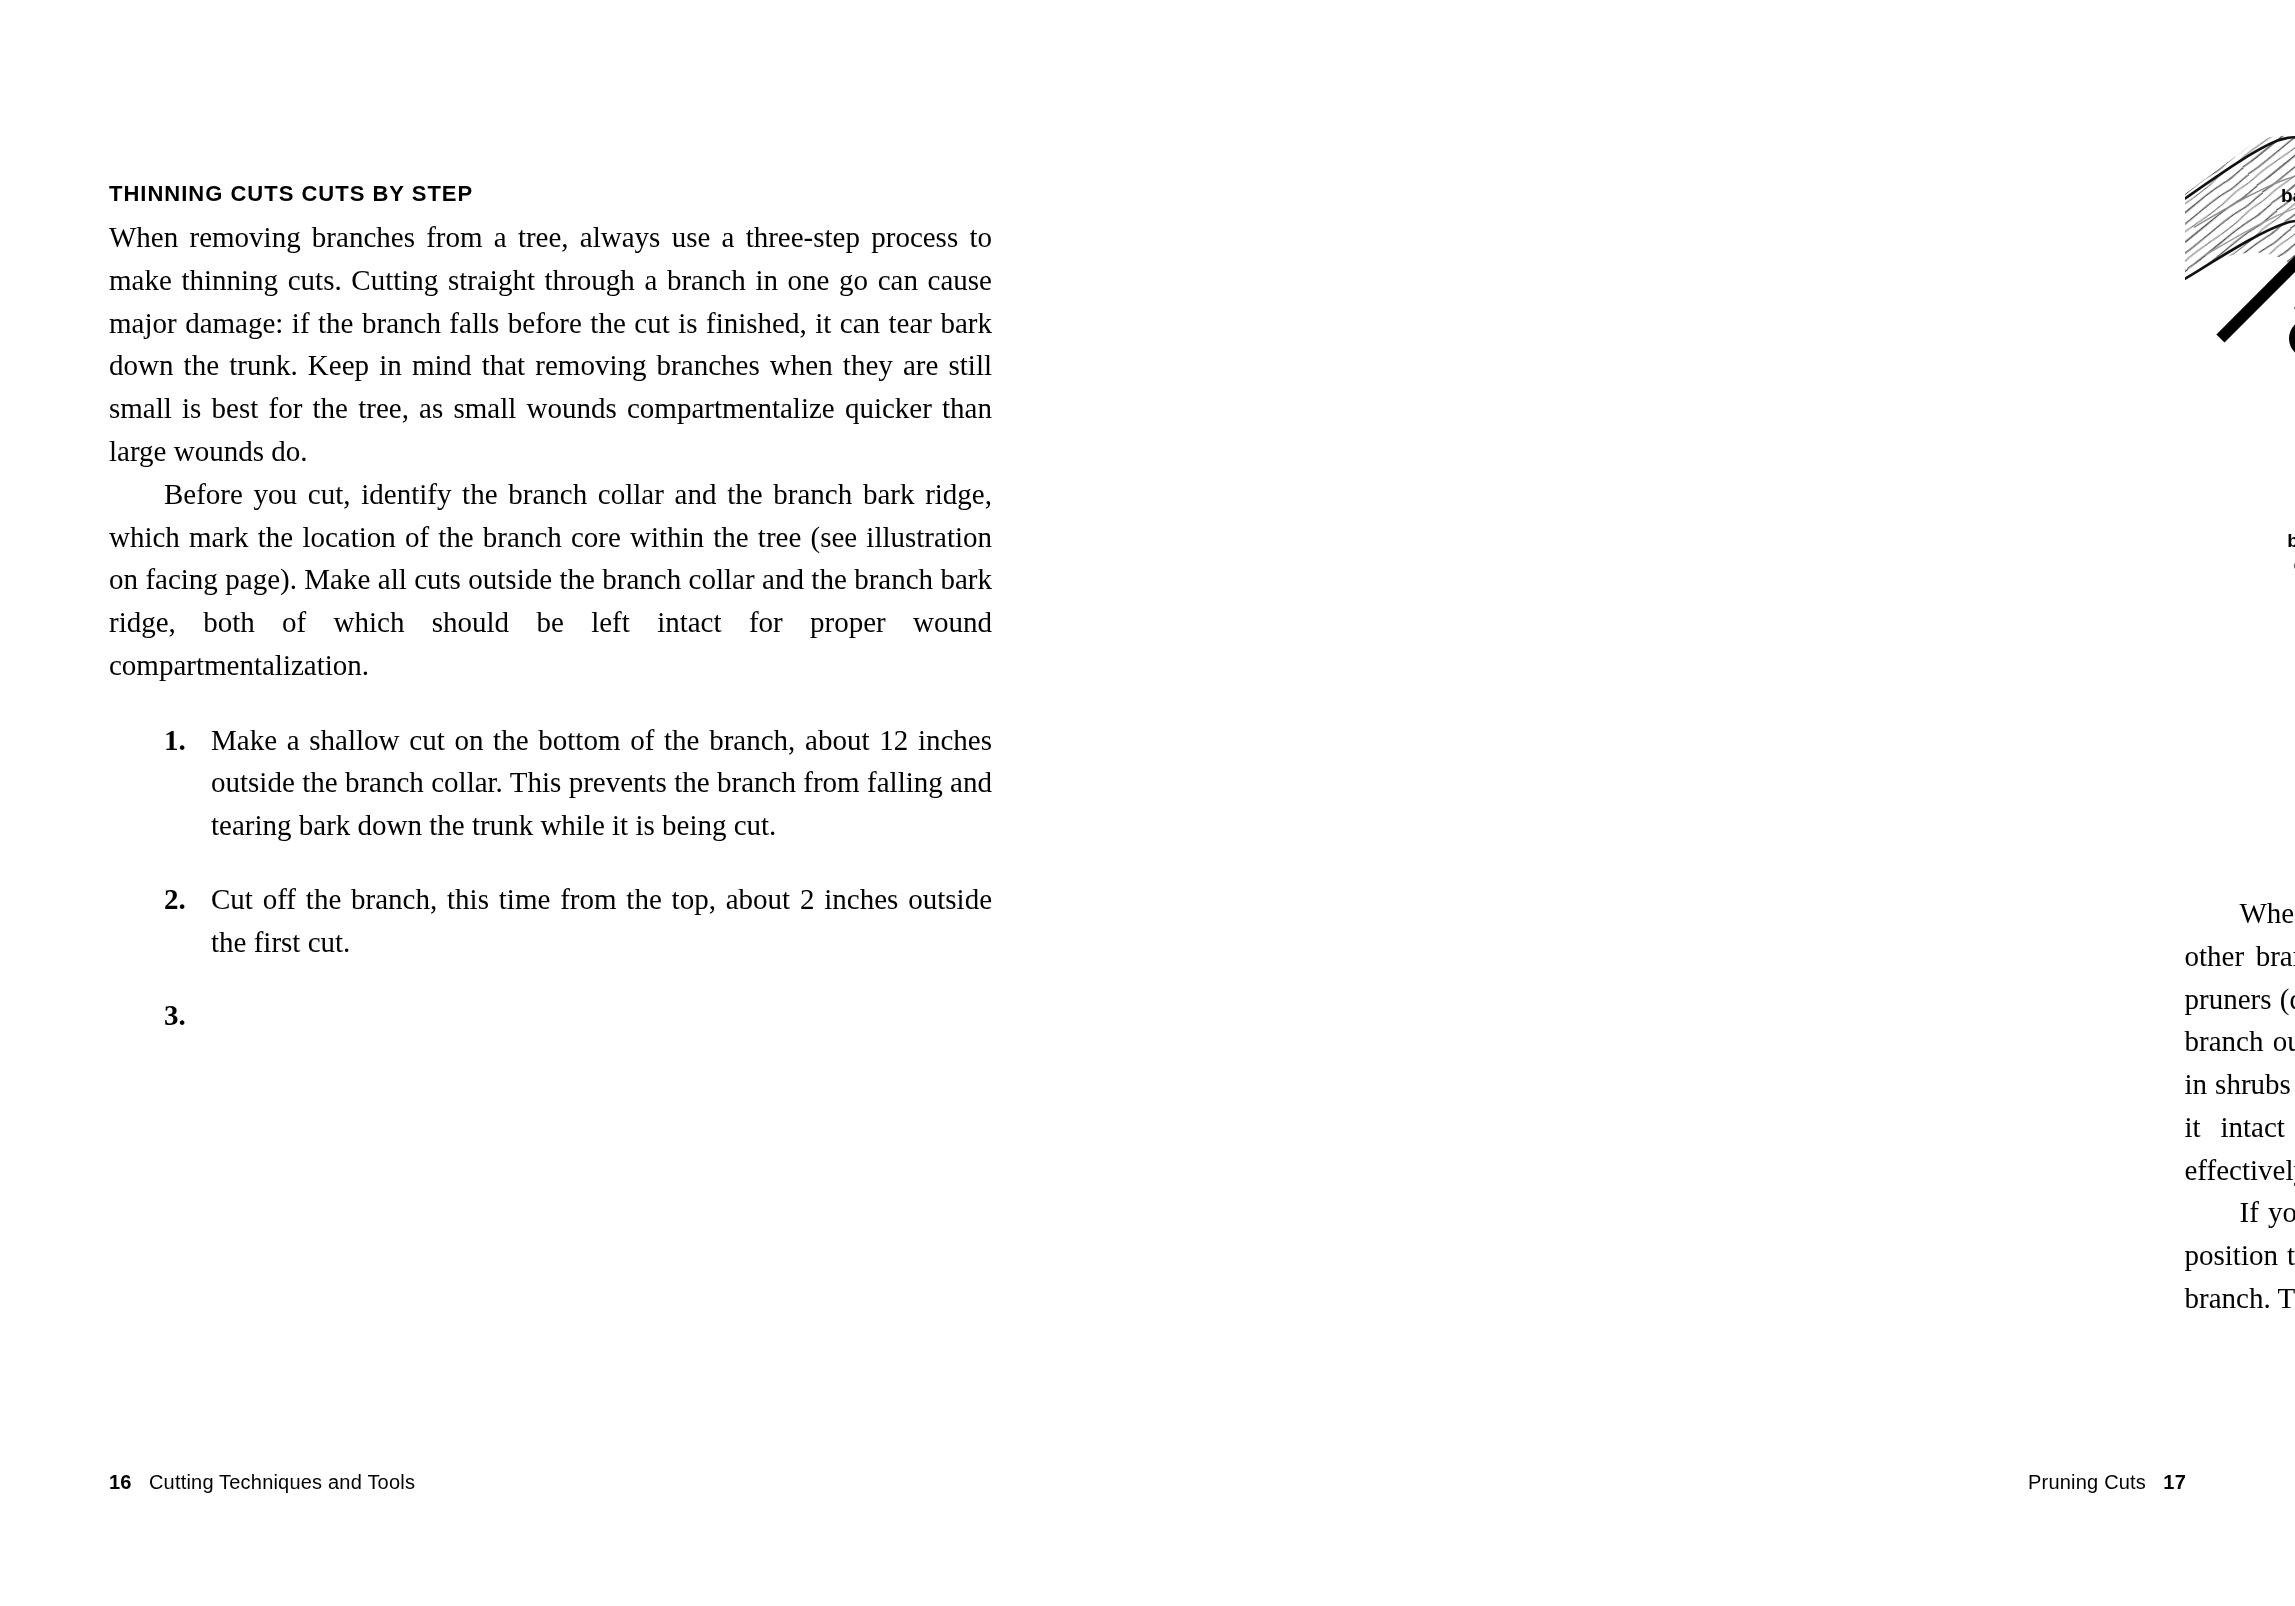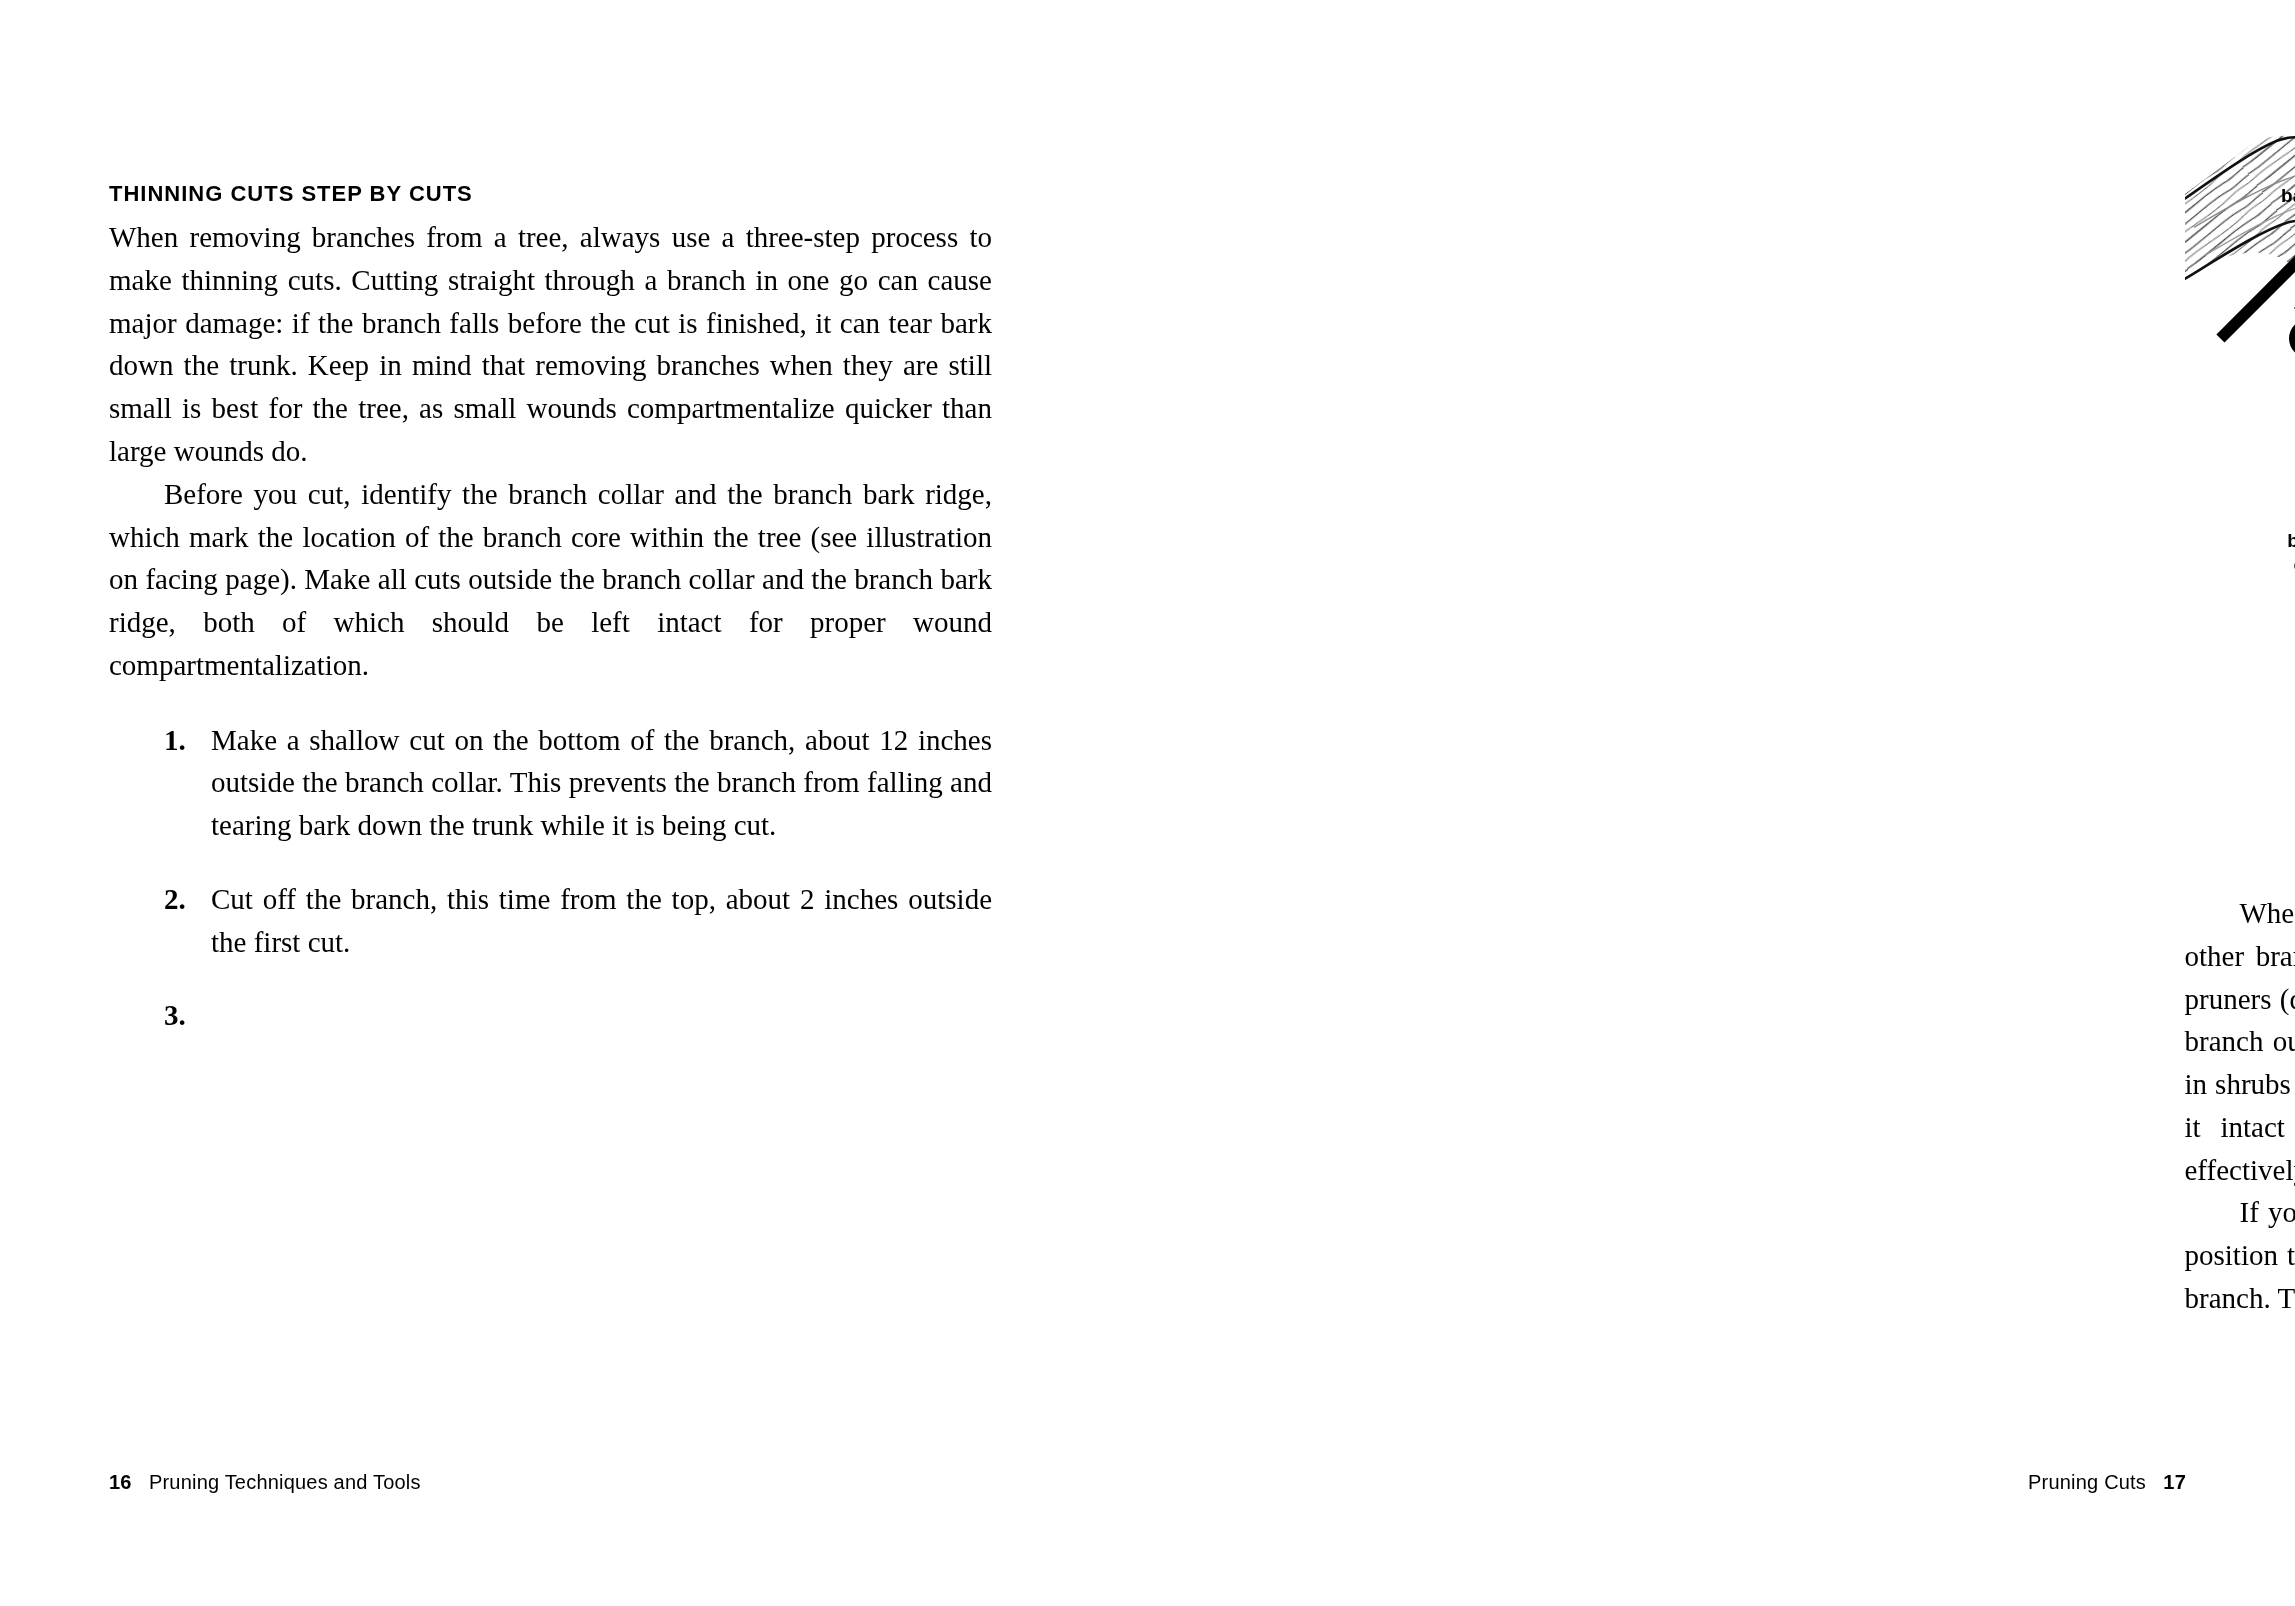--- a/index.html
+++ b/index.html
@@ -144,42 +144,42 @@
   .right-text p.body { text-align: justify; }
 </style>
 </head>
 <body>
 
 <div class="spread">
 
   <div class="page">
 
     <div class="left-col">
-      <h2 class="sec-head">THINNING CUTS STEP BY CUTS</h2>
+      <h2 class="sec-head">THINNING CUTS CUTS BY STEP</h2>
       <p class="body">When removing branches from a tree, always use a three-step process to make thinning cuts. Cutting straight through a branch in one go can cause major damage: if the branch falls before the cut is finished, it can tear bark down the trunk. Keep in mind that removing branches when they are still small is best for the tree, as small wounds compartmentalize quicker than large wounds do.</p>
       <p class="body indent">Before you cut, identify the branch collar and the branch bark ridge, which mark the location of the branch core within the tree (see illustration on facing page). Make all cuts outside the branch collar and the branch bark ridge, both of which should be left intact for proper wound compartmentalization.</p>
 
       <ol class="steps">
         <li>
           <span class="num">1.</span>
           <span class="txt">Make a shallow cut on the bottom of the branch, about 12 inches outside the branch collar. This prevents the branch from falling and tearing bark down the trunk while it is being cut.</span>
         </li>
         <li>
           <span class="num">2.</span>
           <span class="txt">Cut off the branch, this time from the top, about 2 inches outside the first cut.</span>
         </li>
         <li>
           <span class="num">3.</span>
         </li>
       </ol>
     </div>
 
     <div class="footer left">
       <span class="folio">16</span>
-      &nbsp;&nbsp;<span class="rt">Pruning Techniques and Tools</span>
+      &nbsp;&nbsp;<span class="rt">Cutting Techniques and Tools</span>
     </div>
 
   </div>
 
   <div class="page">
 
     <div class="fig-wrap">
 
       <div class="fig-art">
         <svg viewBox="0 0 700 800" width="618" height="706" xmlns="http://www.w3.org/2000/svg" aria-hidden="true">

